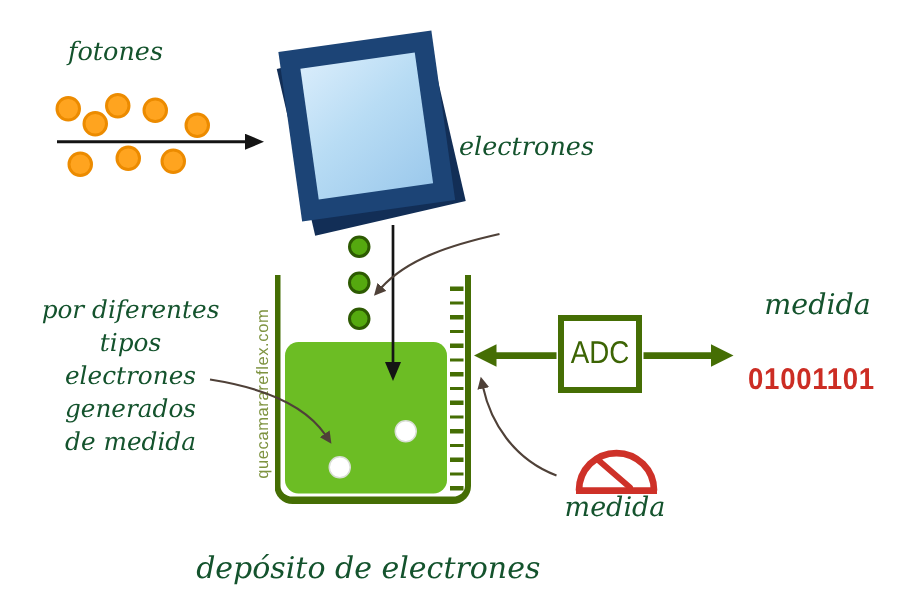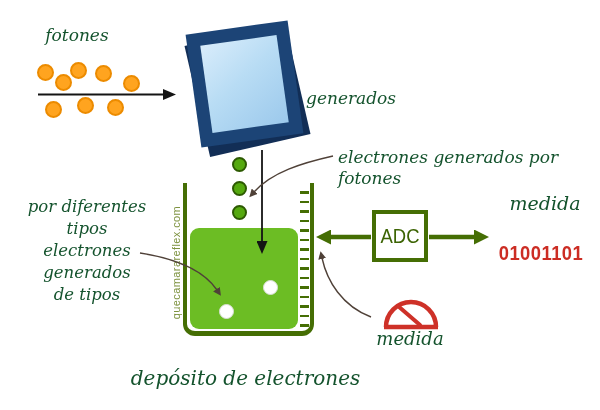--- a/index.html
+++ b/index.html
@@ -77,26 +77,25 @@
       <div class="tick" style="left: 300px; top: 305px;"></div>
       <div class="tick" style="left: 300px; top: 314.5px;"></div>
       <div class="tick" style="left: 300px; top: 324px;"></div>
     </div>
 
   <div id="adc-box">
     <span class="adc-label">ADC</span>
   </div>
 
   <div class="lbl" id="lbl-fotones">fotones</div>
-  <div class="lbl" id="lbl-fotodiodo">generados</div>
-  <div class="lbl" id="lbl-electrones-fotones">electrones generados por fotones</div>
+  <div class="lbl" id="lbl-fotodiodo">electrones</div>
   <div class="lbl" id="lbl-ruido">
     <div>por diferentes tipos</div>
     <div>electrones generados</div>
-    <div>de tipos</div>
+    <div>de medida</div>
   </div>
   <div class="lbl" id="lbl-deposito">depósito de electrones</div>
   <div class="lbl" id="lbl-medida-digital">
     <div>medida</div>
   </div>
   <div id="binary-value">01001101</div>
   <div class="lbl" id="lbl-medida-fisica">
     <div>medida</div>
   </div>
   <div id="watermark">quecamarareflex.com</div>

